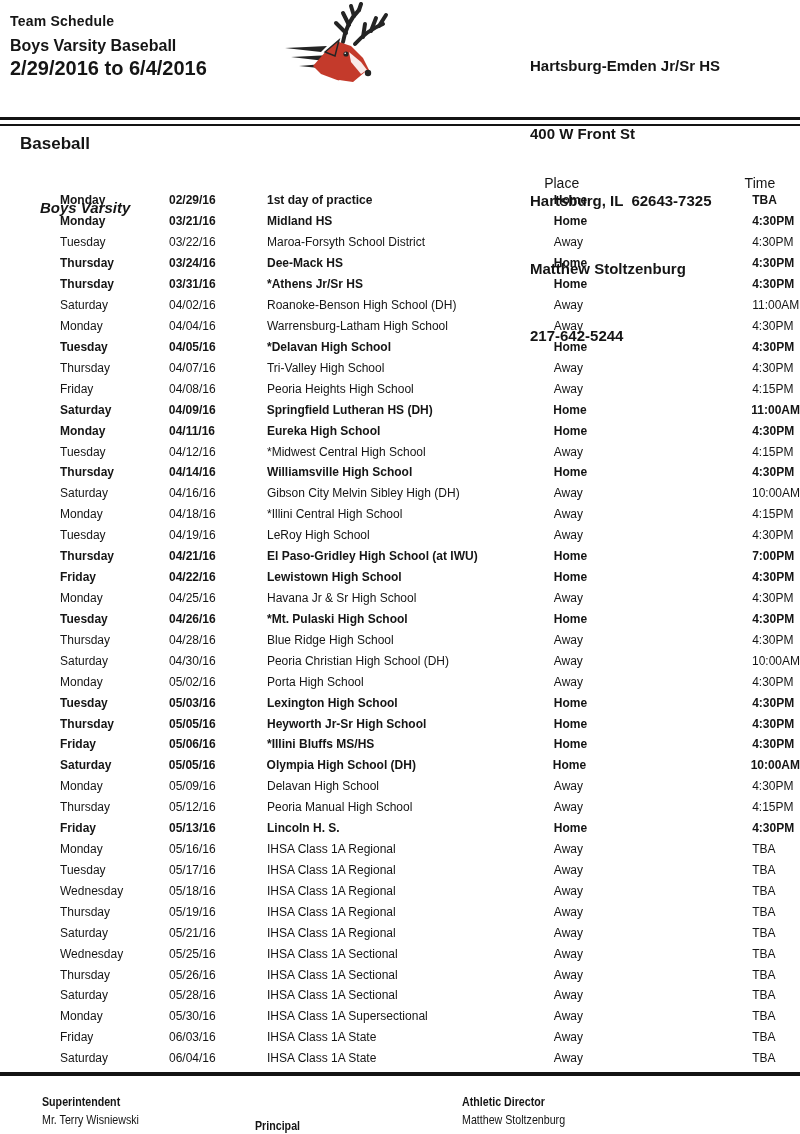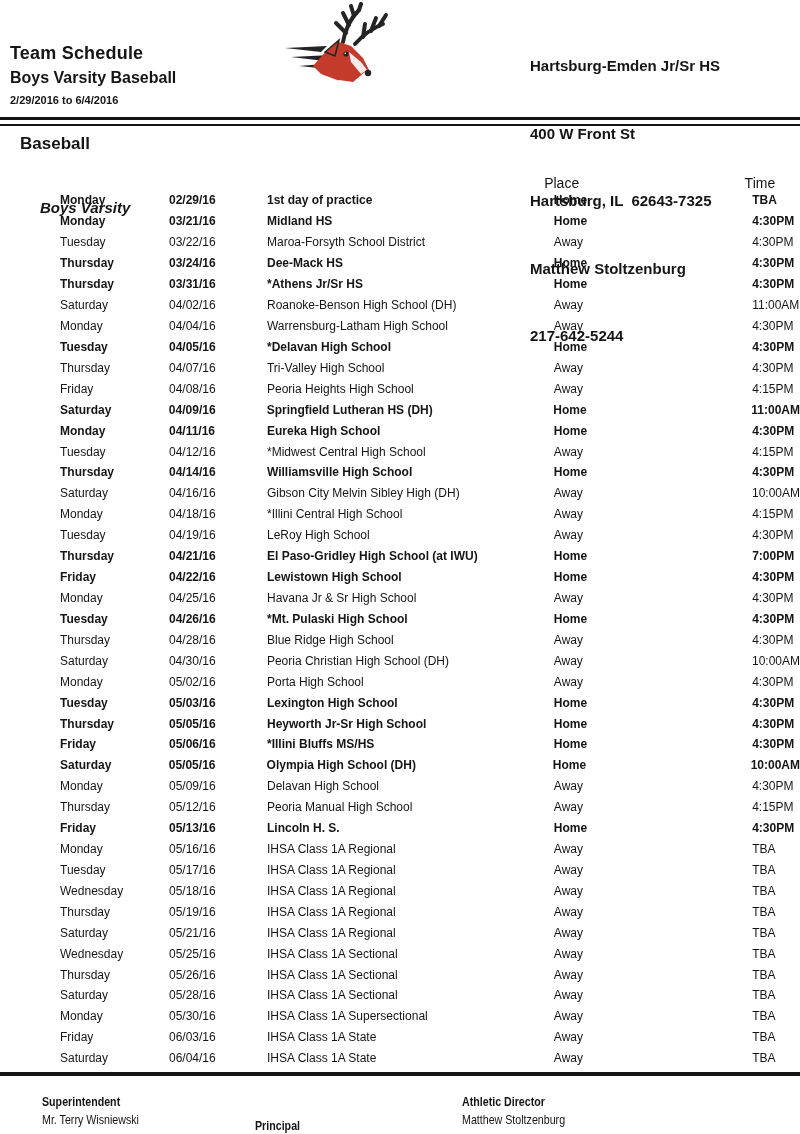--- a/index.html
+++ b/index.html
@@ -3,23 +3,23 @@
 <meta charset="utf-8">
 <style>
   * { margin:0; padding:0; box-sizing:border-box; }
   html,body { background:#fff; }
   body {
     width:800px; height:1134px; position:relative; overflow:hidden;
     font-family:"Liberation Sans", sans-serif; color:#151515;
   }
   
   .hdr-left { position:absolute; left:10px; top:8px; }
-  .hdr-title { font-size:18px; font-weight:bold; line-height:26px; letter-spacing:.2px;margin-top:32px; }
+  .hdr-title { font-size:14px; font-weight:bold; line-height:26px; letter-spacing:.2px; }
   .hdr-sub   { font-size:16px; font-weight:bold; line-height:23px; }
-  .hdr-range { font-size:11px; font-weight:bold; line-height:23px; }
+  .hdr-range { font-size:20px; font-weight:bold; line-height:23px; }
   .hdr-right {
     position:absolute; left:530px; top:10px;
     font-size:15px; font-weight:bold; line-height:22.5px; white-space:pre;
   }
   .logo { position:absolute; left:283px; top:2px; width:124px; height:90px; }
   
   .dbl-rule { position:absolute; left:0; top:117px; width:800px; }
   .dbl-rule .r1 { height:3px; background:#141414; }
   .dbl-rule .r2 { height:2px; background:#141414; margin-top:4px; }
   .foot-rule { position:absolute; left:0; top:1072px; width:800px; height:4px; background:#141414; }

